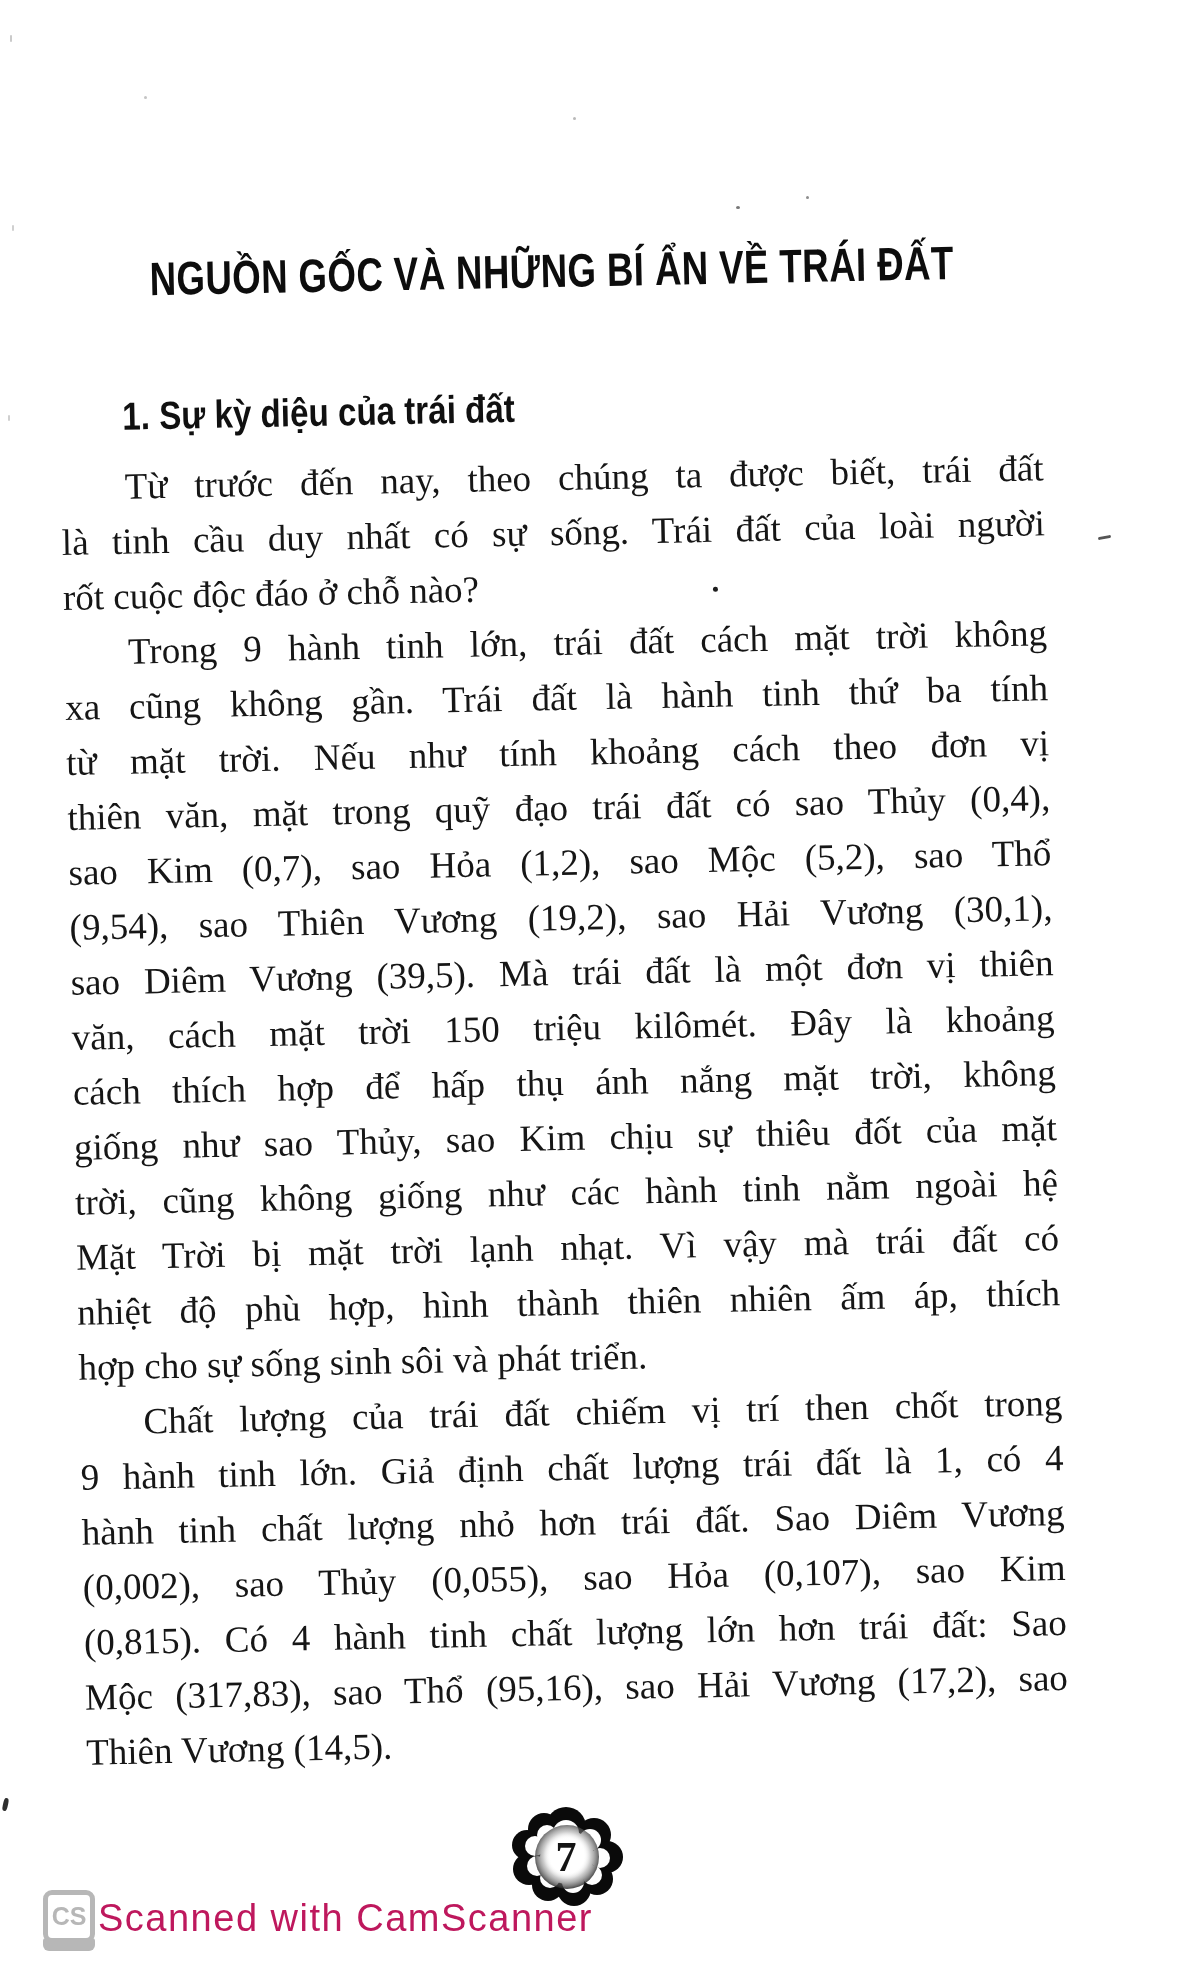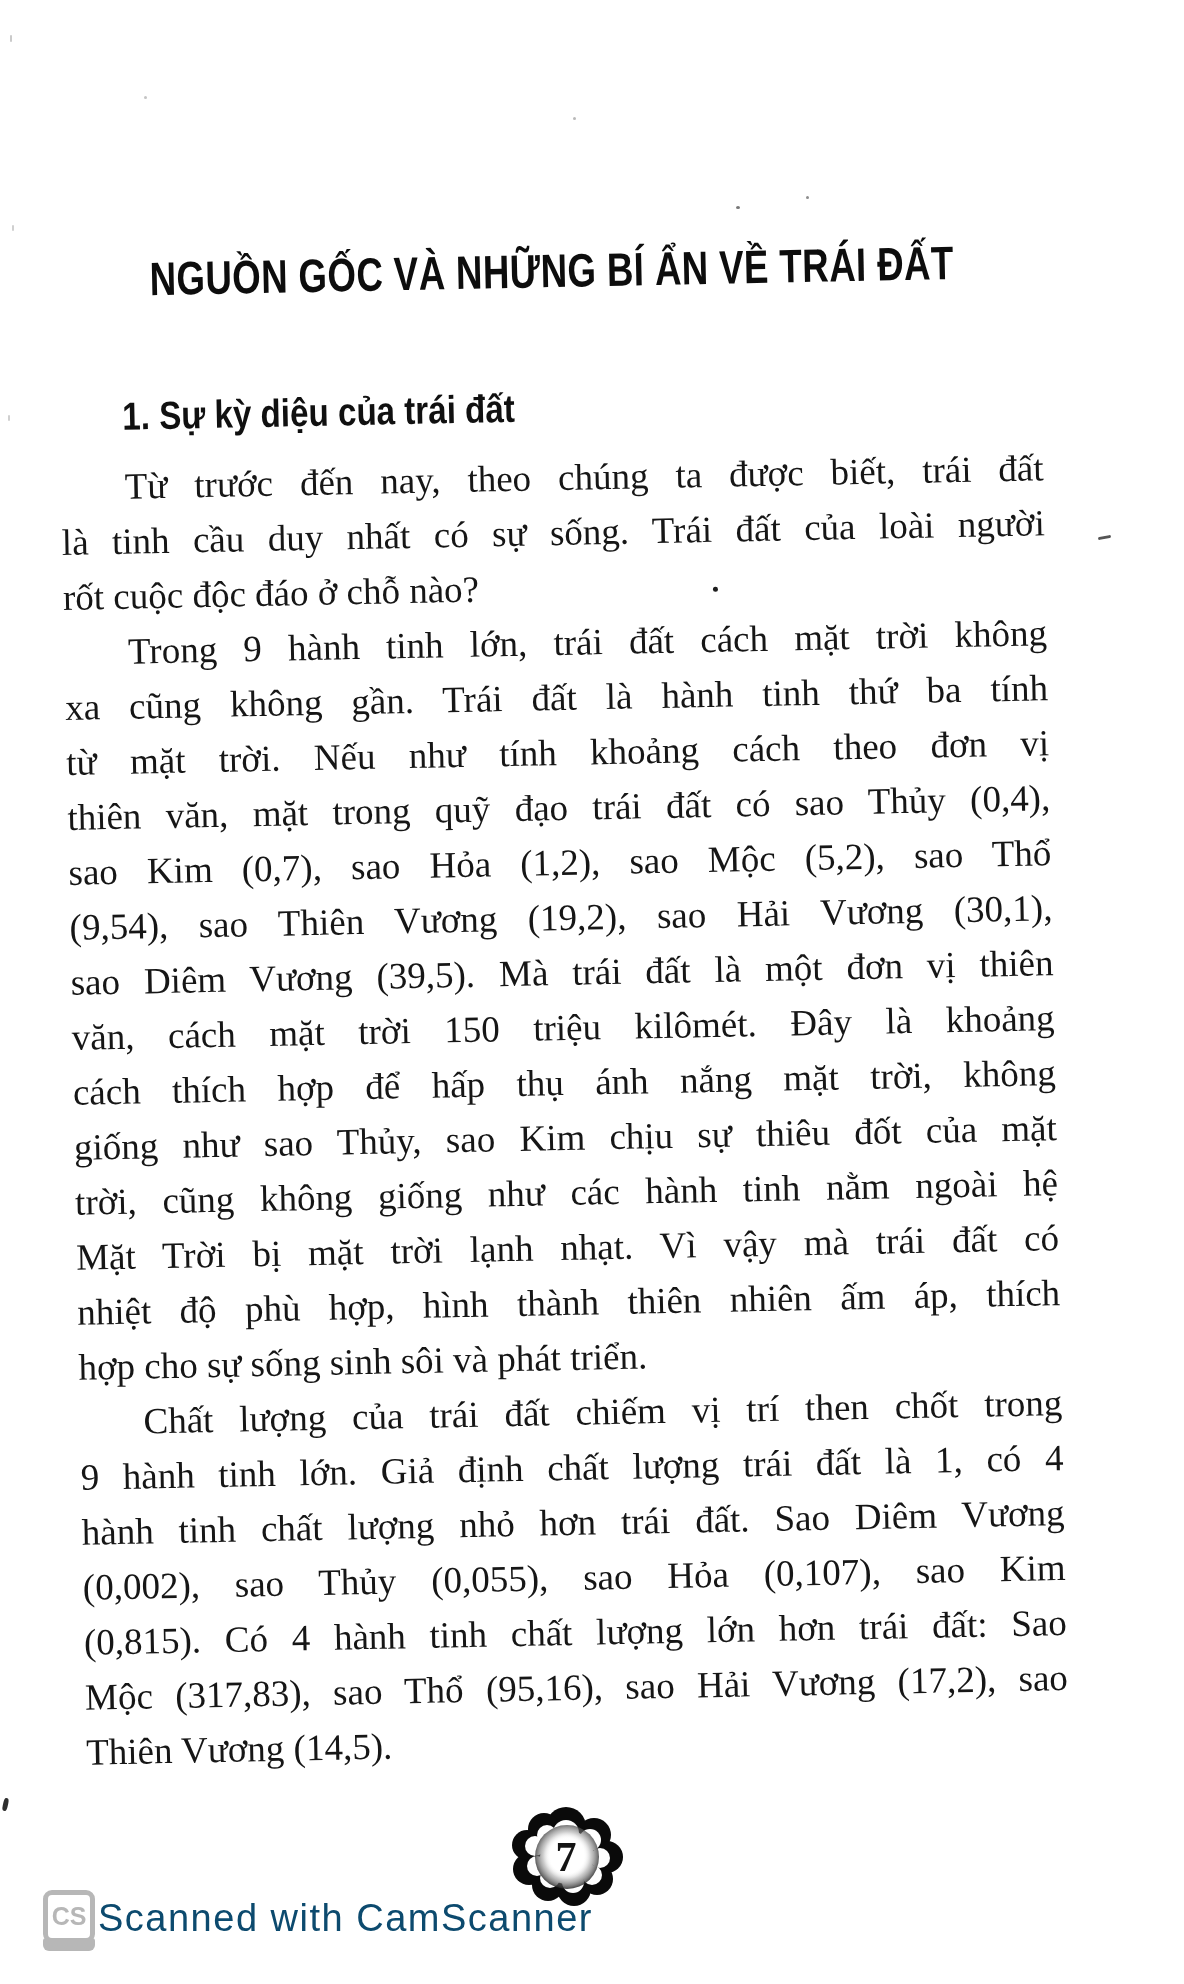--- a/index.html
+++ b/index.html
@@ -47,21 +47,21 @@
     display:flex; align-items:center; justify-content:center;
     color:#b7b7b7; font-weight:bold; font-size:25px; letter-spacing:0px;
     font-family:"Liberation Sans", sans-serif;
   }
   .cs-bar {
     position:absolute; left:43px; top:1938px; width:52px; height:13px;
     background:#b7b7b7; border-radius:3px 3px 6px 6px;
   }
   .wm-text {
     position:absolute; left:98px; top:1897px;
-    font-size:38px; color:#0c4a6e; letter-spacing:1.5px; white-space:nowrap;
+    font-size:38px; color:#be185d; letter-spacing:1.5px; white-space:nowrap;
   }
 </style>
 </head>
 <body>
 
 <div id="page">
 
   <div class="content">
     <div class="title">NGUỒN GỐC VÀ NHỮNG BÍ ẨN VỀ TRÁI ĐẤT</div>
     <div class="heading">1. Sự kỳ diệu của trái đất</div>

